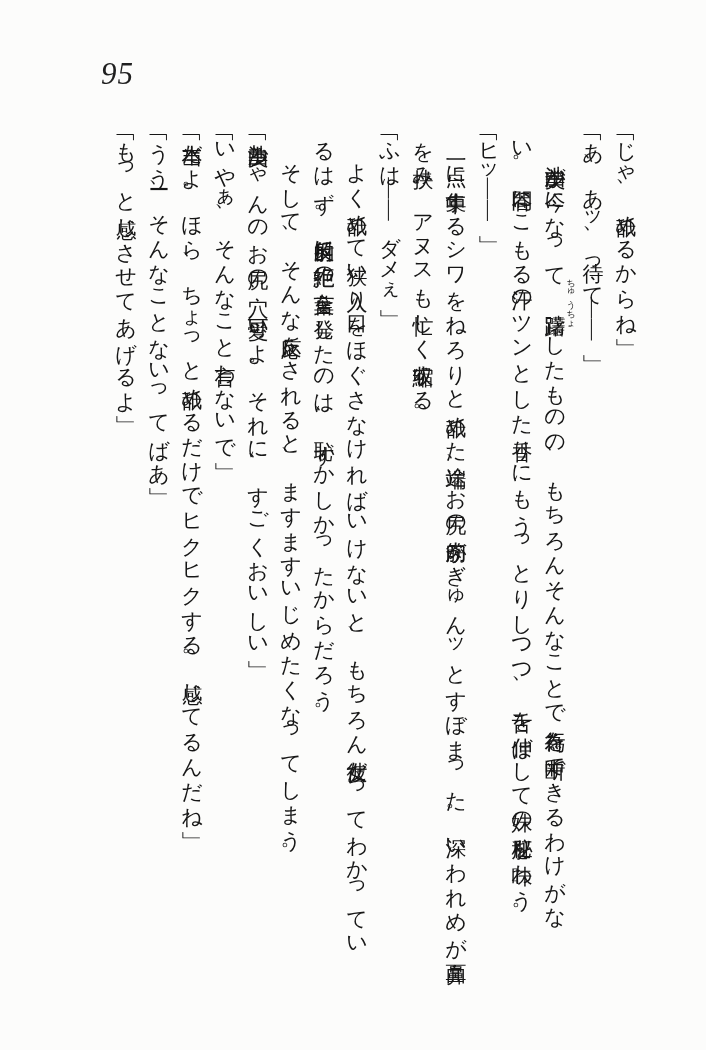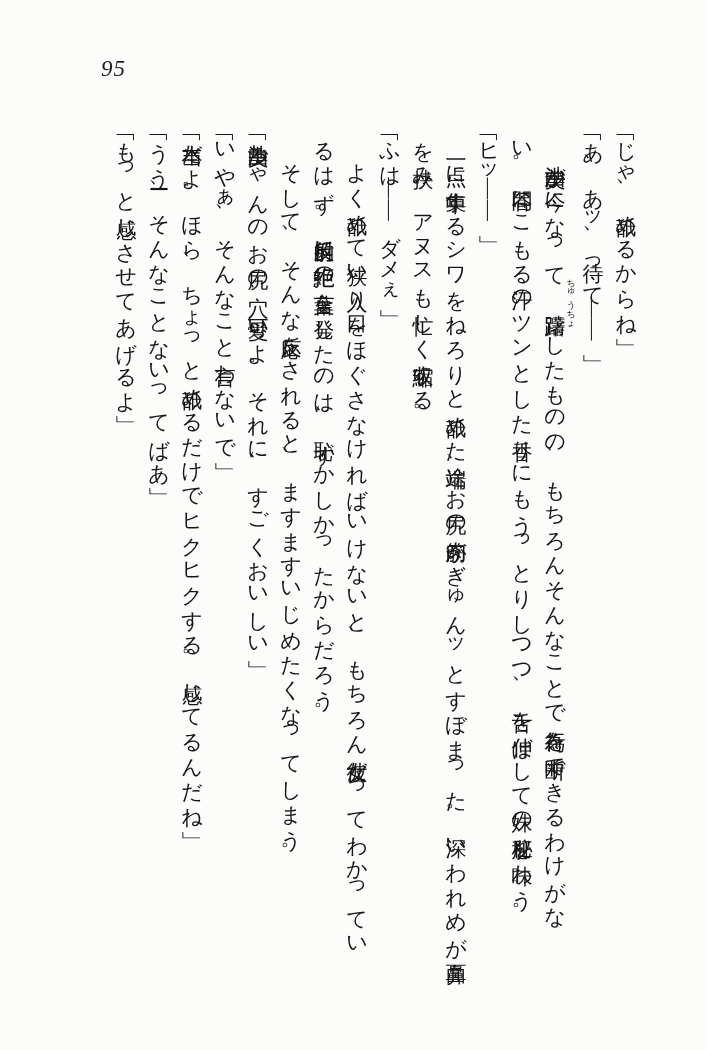--- a/index.html
+++ b/index.html
@@ -16,21 +16,21 @@
     position: absolute;
     inset: 0;
     background: #fcfcfb;
     color: #161616;
     font-family: "Liberation Serif", "DejaVu Serif", serif;
   }
   .page-number {
     position: absolute;
     top: 56px;
     left: 101px;
-    font-size: 23px;
+    font-size: 31px;
     font-style: italic;
     color: #1f1f1f;
     letter-spacing: 1px;
   }
   .text-block {
     position: absolute;
     top: 127px;
     right: 64px;
     height: 832px;
     writing-mode: vertical-rl;

